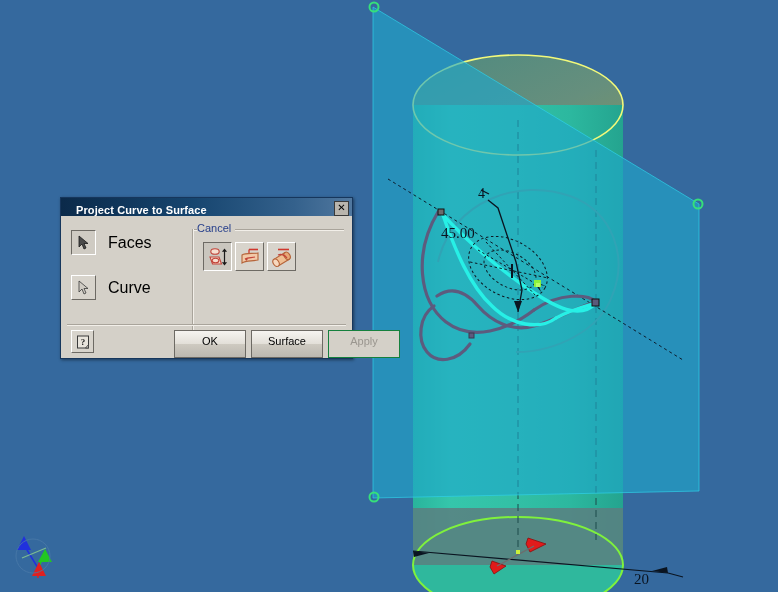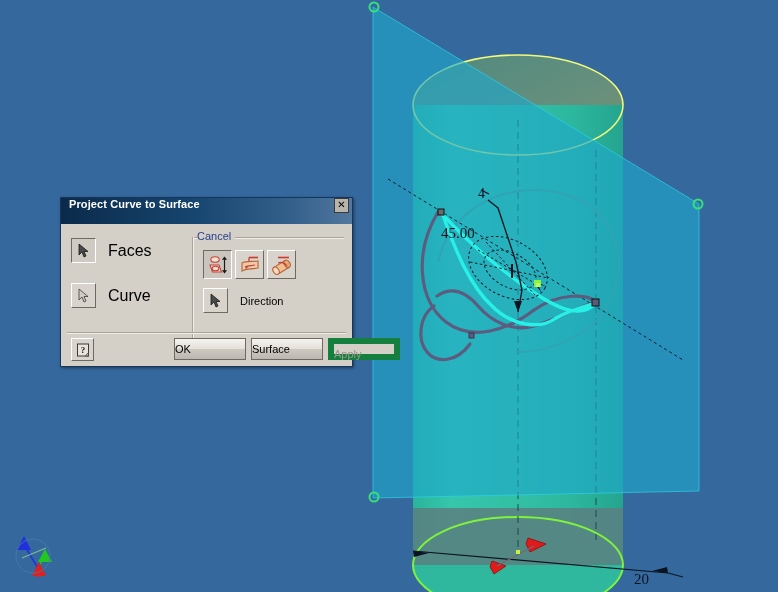--- a/index.html
+++ b/index.html
@@ -30,25 +30,25 @@
     left: 60px;
     top: 197px;
     width: 291px;
     background: #d4d0c8;
     border: 1px solid #16365c;
     box-shadow: 1px 1px 3px rgba(0,0,0,0.45);
     font-size: 11px;
     color: #000;
   }
   #titlebar {
-    height: 26px;
+    height: 18px;
     background: linear-gradient(to right, #0b2a4a 0%, #16456f 45%, #34618c 80%, #51789f 100%);
     display: flex;
-    align-items: flex-start;
-    padding: 0 3px 0 8px;
+    align-items: flex-end;
+    padding: 0 3px 0 15px;
     box-sizing: border-box;
   }
   #title-text {
     color: #ffffff;
     font-weight: bold;
     font-size: 11px;
     letter-spacing: 0.1px;
     flex: 1;
     white-space: nowrap;
     overflow: hidden;
@@ -226,38 +226,38 @@
     border-bottom: 1px solid #6d6a64;
     box-sizing: border-box;
     cursor: pointer;
     display: flex;
     align-items: center;
     justify-content: center;
   }
   .txtbtn {
     position: absolute;
     top: 4px;
-    height: 22px;
+    height: 28px;
     width: 72px;
     font-size: 11px;
     font-family: "Liberation Sans", sans-serif;
     color: #000;
     background: linear-gradient(to bottom, #f6f4f0 0%, #e3e0d9 48%, #cdc9c0 52%, #bcb8b0 100%);
     border: 1px solid #6d6a64;
     box-sizing: border-box;
     cursor: pointer;
-    text-align: left;
+    text-align: center;
     line-height: 20px;
   }
   #ok-btn { left: 113px; }
   #cancel-btn { left: 190px; }
   #apply-btn {
     left: 267px;
     background: #d4d0c8;
-    border: 6px solid #15803d;
+    border: 1px solid #15803d;
     color: #9a968f;
     cursor: default;
   }
 </style>
 </head>
 <body>
 
 <div id="viewport">
   <svg width="778" height="592" viewBox="0 0 778 592" xmlns="http://www.w3.org/2000/svg">
     <defs>
@@ -440,28 +440,20 @@
             <g transform="rotate(-32 11 13)">
               <rect x="4" y="9" width="13" height="8" fill="#f0bf93" stroke="#b5643a" stroke-width="1.1"></rect>
               <ellipse cx="4" cy="13" rx="2.8" ry="4" fill="#f7d8bd" stroke="#b5643a" stroke-width="1.1"></ellipse>
               <ellipse cx="17" cy="13" rx="2.8" ry="4" fill="#e8a877" stroke="#b5643a" stroke-width="1.1"></ellipse>
             </g>
             <path d="M7 9 C10 7.5, 14 9, 16 12" fill="none" stroke="#c2443a" stroke-width="1.2"></path>
           </svg>
         </div>
       </div>
 
-      <div id="direction-row">
-        <div class="pickbtn">
-          <svg width="15" height="15" viewBox="0 0 15 15">
-            <path d="M3 1 L3 12 L6 9 L8 14 L10 13 L8 8.5 L12 8.5 Z" fill="#4a4a4a" stroke="#1a1a1a" stroke-width="0.8" stroke-linejoin="round"></path>
-          </svg>
-        </div>
-        <span id="direction-label">Direction</span>
-      </div>
     </div>
 
     <div id="bottom-sep"></div>
     <div id="bottom-sep2"></div>
 
     <div id="buttonbar">
       <div id="help-btn">
         <svg width="14" height="14" viewBox="0 0 14 14">
           <rect x="1.5" y="1" width="11" height="12" fill="#e8e4dc" stroke="#3a3a3a" stroke-width="1"></rect>
           <path d="M12.5 9.5 L12.5 13 L9.5 13 Z" fill="#c8c4bc" stroke="#3a3a3a" stroke-width="0.8"></path>

